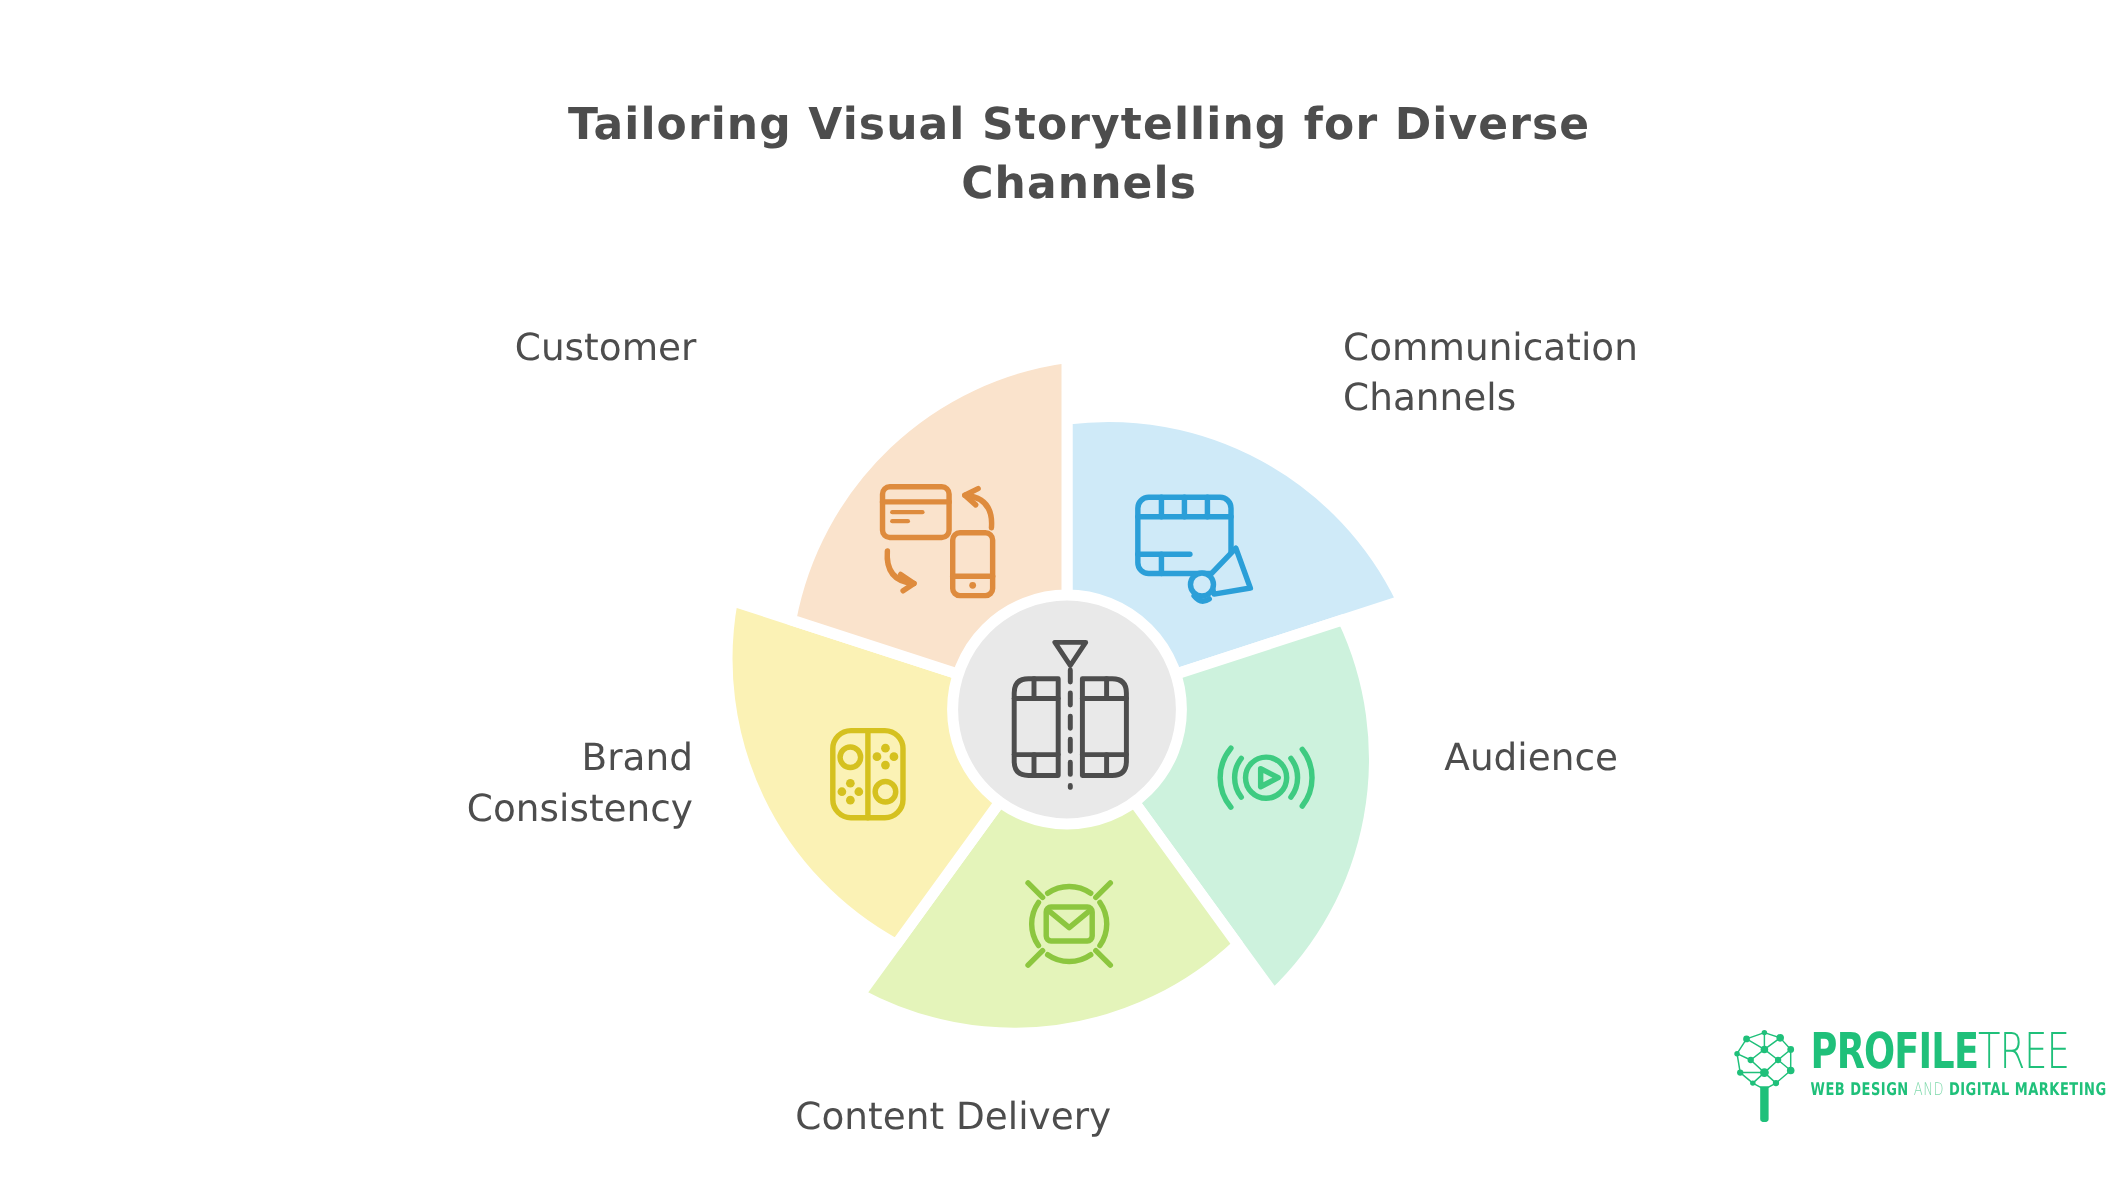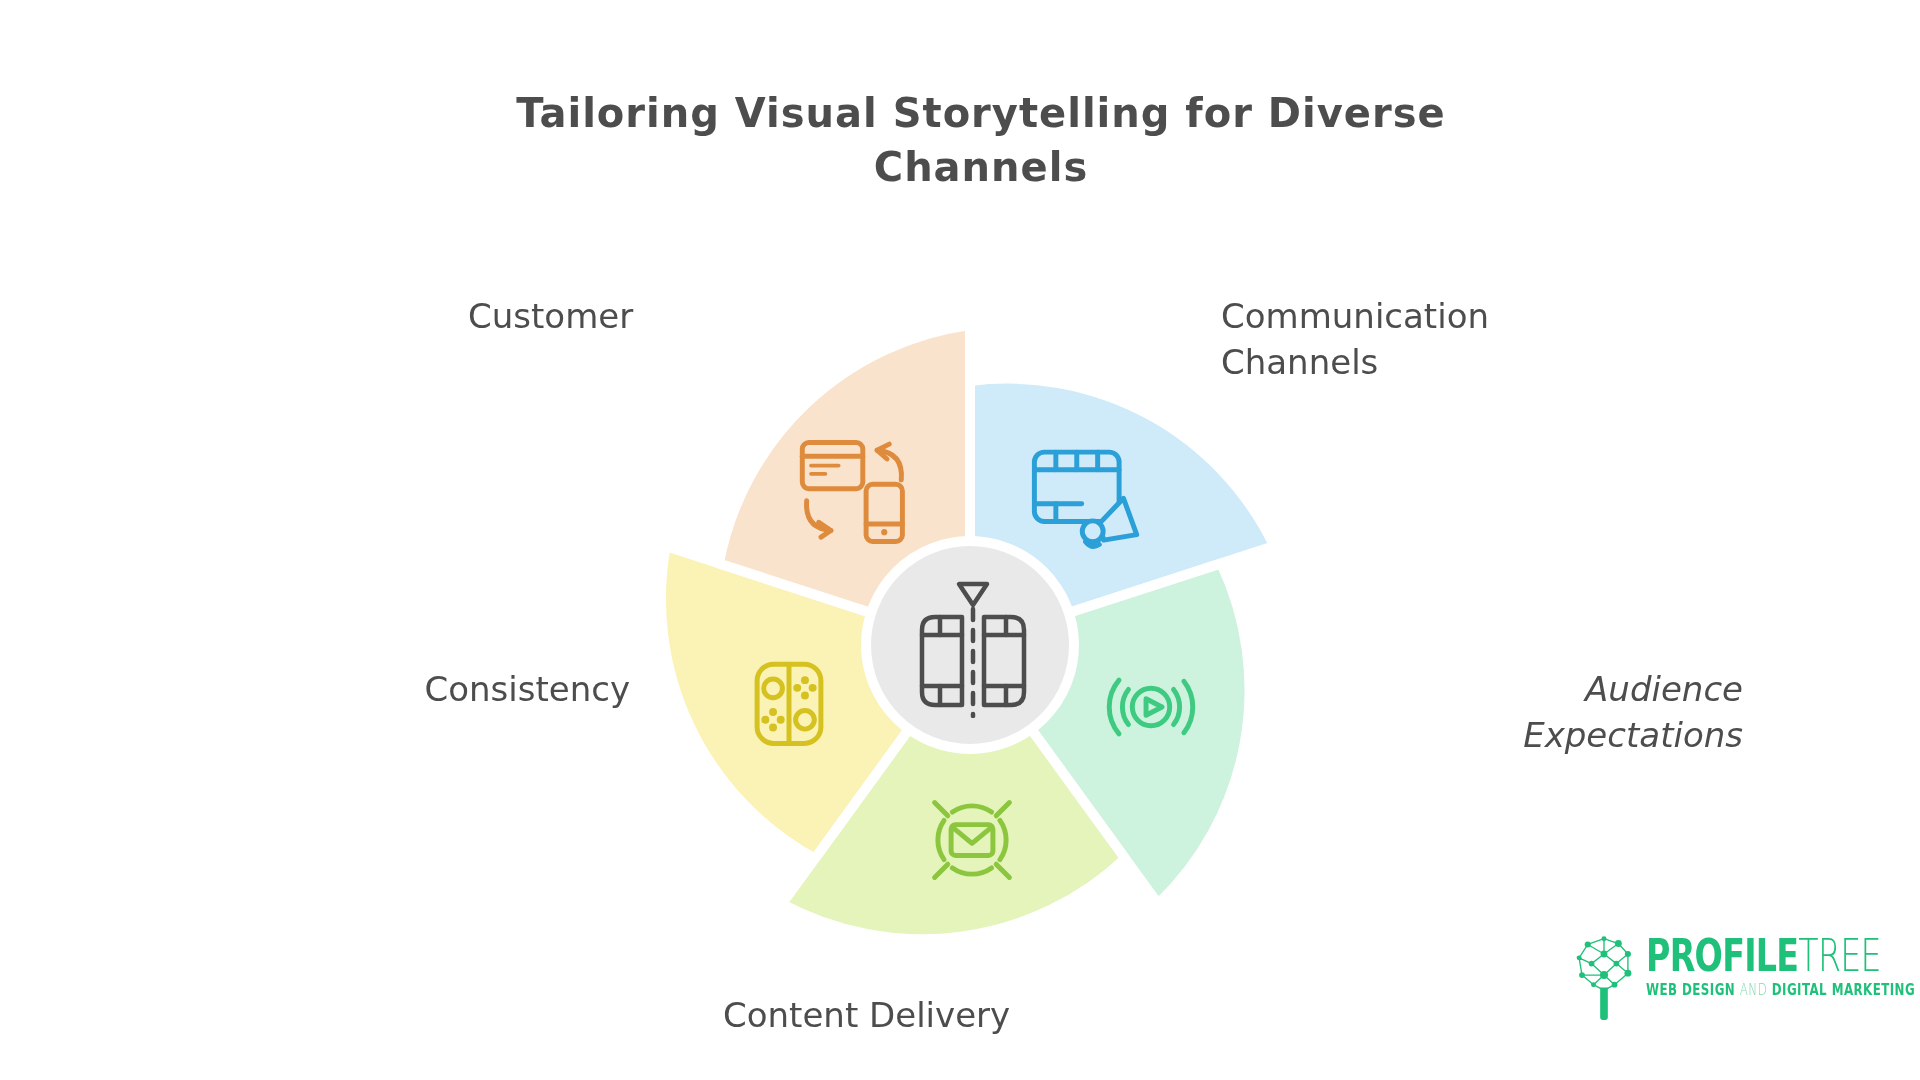--- a/index.html
+++ b/index.html
@@ -28,21 +28,21 @@
   #icon-brand-consistency{left:734px;top:651px;}
   #center-icon{position:absolute;left:908px;top:578px;width:130px;height:140px;}
   #center-icon svg{width:100%;height:100%;display:block;}
   
   .seg-label{position:absolute;font-size:34px;line-height:46px;color:#4d4d4d;}
   .seg-label span{display:block;}
   .seg-label span:empty{display:none;}
   #label-customer-experience{left:468px;top:293px;width:400px;}
   #label-communication-channels{left:1177px;top:293px;width:430px;text-align:left;margin-left:44px;}
   #label-brand-consistency{left:230px;top:666px;width:400px;text-align:right;}
-  #label-audience-expectations{left:1313px;top:666px;width:430px;text-align:right;font-style:italic;}
+  #label-audience-expectations{left:1313px;top:666px;width:430px;text-align:left;}
   #label-content-delivery{left:723px;top:992px;width:500px;text-align:left;}
   
   #logo{position:absolute;left:1572px;top:933px;display:flex;align-items:flex-start;gap:10px;}
   #logo-tree{width:64px;height:88px;flex:none;}
   #logo-textcol{display:flex;flex-direction:column;transform:scaleX(0.74);transform-origin:left top;}
   #logo-name{font-size:45px;line-height:46px;letter-spacing:-1px;white-space:nowrap;}
   #logo-name .bold{font-weight:800;}
   #logo-name .light{font-weight:300;}
   #logo-tagline{font-size:16px;font-weight:bold;letter-spacing:0.6px;white-space:nowrap;margin-top:1px;}
   #logo-tagline .and{font-weight:300;}
@@ -170,27 +170,27 @@
     </g>
   </svg>
 </div>
 
 <div class="seg-label" id="label-communication-channels">
   <span>Communication</span>
   <span>Channels</span>
 </div>
 <div class="seg-label" id="label-audience-expectations">
   <span>Audience</span>
-  <span>Expectations</span>
 </div>
 <div class="seg-label" id="label-content-delivery">
   <span>Content Delivery</span>
 
 </div>
 <div class="seg-label" id="label-brand-consistency">
+  <span>Brand</span>
   <span>Consistency</span>
 </div>
 <div class="seg-label" id="label-customer-experience">
   <span>Customer</span>
 </div>
 
 <div id="logo">
   <svg id="logo-tree" viewBox="0 0 66 92">
     <g id="tree-edges" stroke-width="1.4" fill="none" stroke="#1fc07a">
       <path d="M33,6 L16,12 M33,6 L48,11 M33,6 L33,22 M16,12 L7,26 M16,12 L33,22 M48,11 L58,22 M48,11 L33,22

